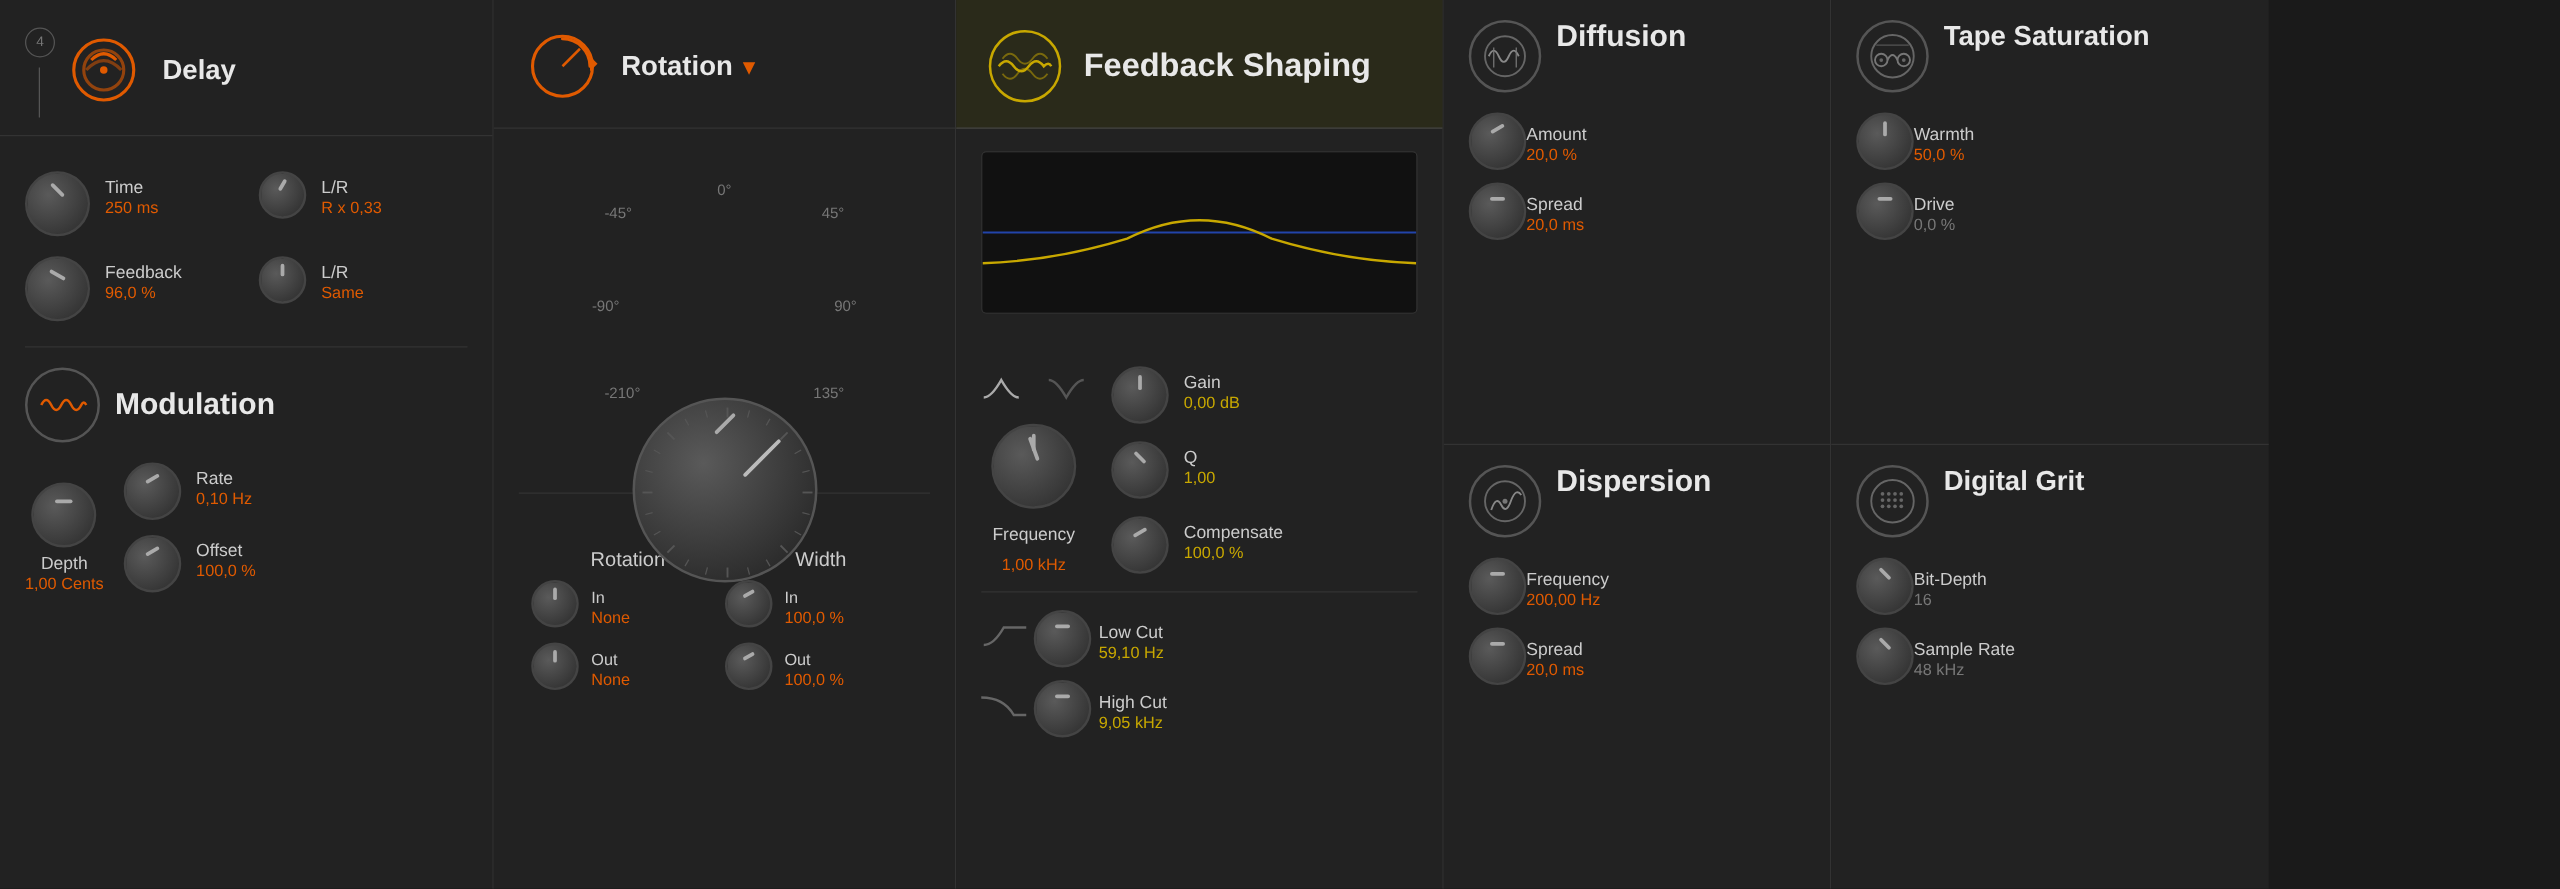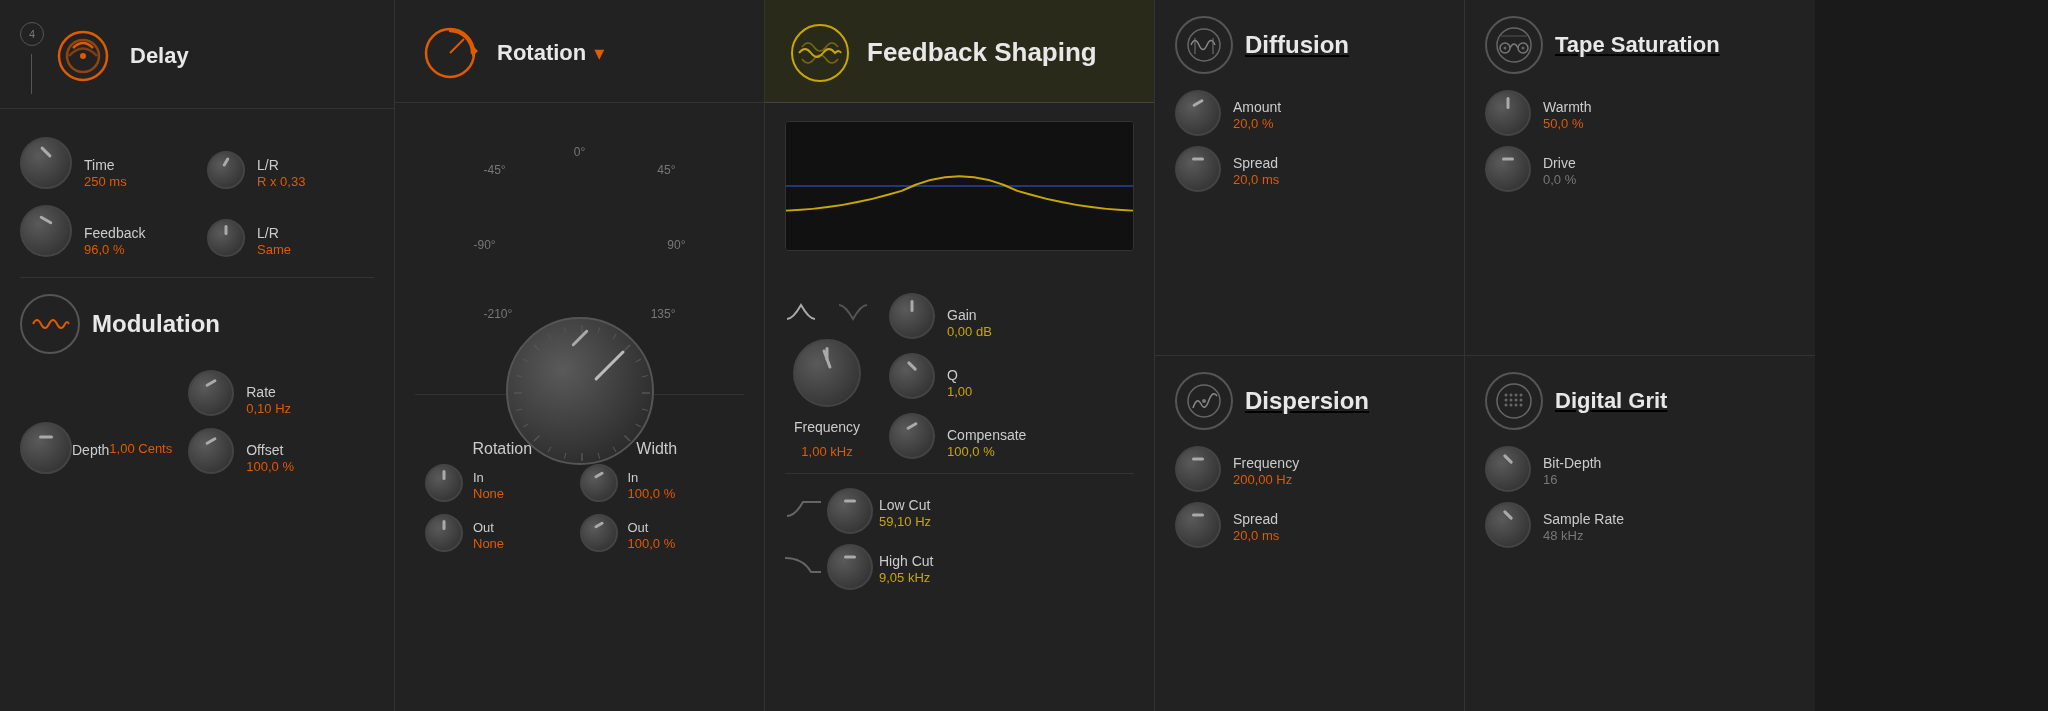--- a/index.html
+++ b/index.html
@@ -122,39 +122,39 @@
     .param-value-yellow {
       color: #c8a800;
     }
 
     .param-value-gray {
       color: #777;
     }
 
     .knob-param {
       display: flex;
-      flex-direction: row;
+      flex-direction: column;
       align-items: center;
     }
 
     
     .delay-panel {
       width: 395px;
     }
 
     .delay-grid {
       display: grid;
       grid-template-columns: 1fr 1fr;
       gap: 16px 20px;
       margin-top: 10px;
     }
 
     .delay-row {
       display: flex;
-      align-items: flex-end;
+      align-items: flex-start;
       gap: 12px;
     }
 
     .modulation-section {
       margin-top: 20px;
       border-top: 1px solid #333;
       padding-top: 16px;
     }
 
     .mod-header {
@@ -248,24 +248,23 @@
     .diff-panel {
       width: 310px;
     }
 
     .sub-panel {
       padding: 16px 20px;
     }
 
     .sub-panel-header {
       display: flex;
-      align-items: center;
+      align-items: flex-start;
       gap: 12px;
       margin-bottom: 16px;
-      text-decoration: underline;
     }
 
     .sub-panel-icon {
       width: 58px;
       height: 58px;
       border-radius: 50%;
       border: 2px solid #555;
       display: flex;
       align-items: center;
       justify-content: center;
@@ -279,21 +278,20 @@
 
     .sub-panel-params {
       display: flex;
       flex-direction: column;
       gap: 10px;
     }
 
     .sub-param-row {
       display: flex;
       align-items: center;
-      gap: 12px;
     }
 
     
     .tape-panel {
       width: 350px;
       border-right: none;
     }
 
     
     svg {

